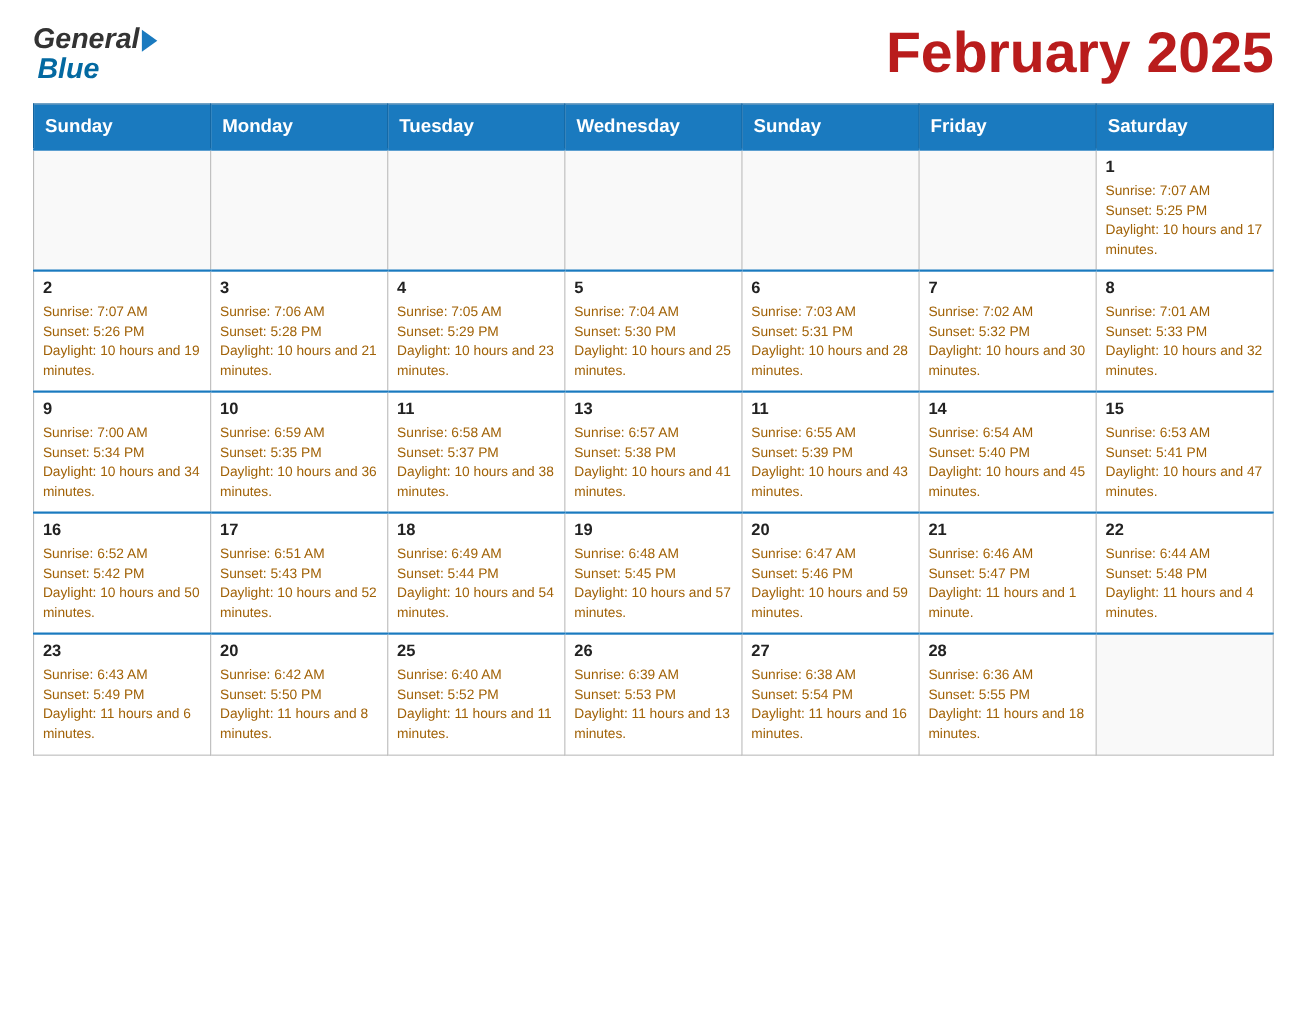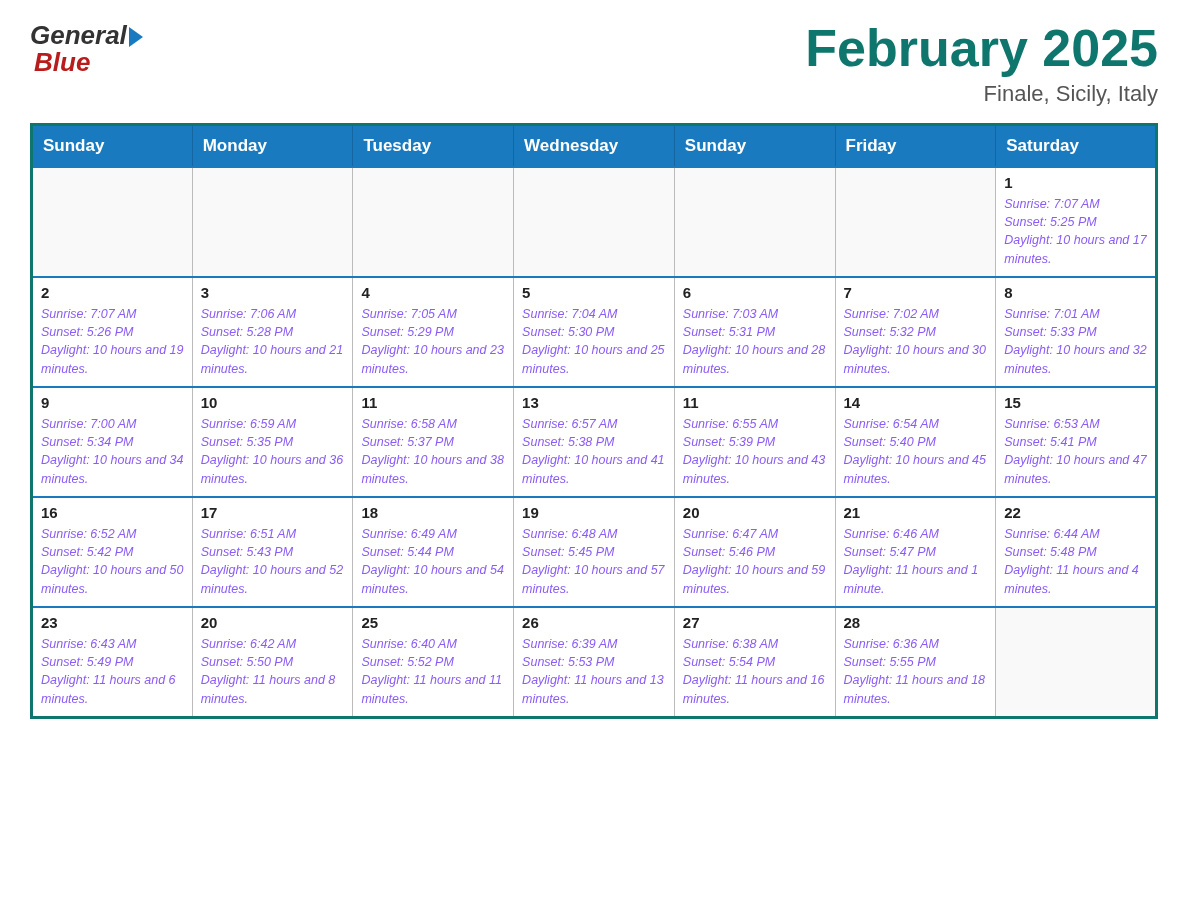--- a/index.html
+++ b/index.html
@@ -36,43 +36,43 @@
       height: 0;
       border-left: 14px solid #1a7abf;
       border-top: 10px solid transparent;
       border-bottom: 10px solid transparent;
       margin-left: 2px;
       margin-top: 2px;
     }
     .logo-blue {
       font-size: 26px;
       font-weight: bold;
-      color: #b91c1c;
+      color: #0369a1;
       font-style: italic;
       margin-top: -4px;
       padding-left: 4px;
     }
     .title-section {
       text-align: right;
     }
     .month-title {
       font-size: 52px;
       font-weight: bold;
-      color: #0f766e;
+      color: #b91c1c;
       line-height: 1.1;
     }
     .location {
       font-size: 22px;
       color: #555;
       margin-top: 4px;
     }
     .calendar {
       width: 100%;
       border-collapse: collapse;
-      border: 3px solid #0f766e;
+      border: 1px solid #0f766e;
     }
     .calendar th {
       background-color: #1a7abf;
       color: #fff;
       font-size: 17px;
       font-weight: bold;
       padding: 10px 10px;
       text-align: left;
       border: 1px solid #1565a0;
     }
@@ -90,42 +90,40 @@
     }
     .day-number {
       font-size: 15px;
       font-weight: bold;
       color: #222;
       margin-bottom: 4px;
       display: block;
     }
     .day-info {
       font-size: 12.5px;
-      color: #8b5cf6;
+      color: #a16207;
       line-height: 1.45;
-      font-style: italic;
     }
     .week-row td {
       border-top: 2px solid #1a7abf;
     }
   </style>
 </head>
 <body>
 
 <div class="header">
   <div class="logo">
     <div class="logo-top">
       <span class="logo-general">General</span>
       <div class="logo-triangle"></div>
     </div>
     <span class="logo-blue">Blue</span>
   </div>
   <div class="title-section">
     <div class="month-title">February 2025</div>
-    <div class="location">Finale, Sicily, Italy</div>
   </div>
 </div>
 
 <table class="calendar">
   <thead>
     <tr>
     <th>Sunday</th>
         <th>Monday</th>
         <th>Tuesday</th>
         <th>Wednesday</th>

